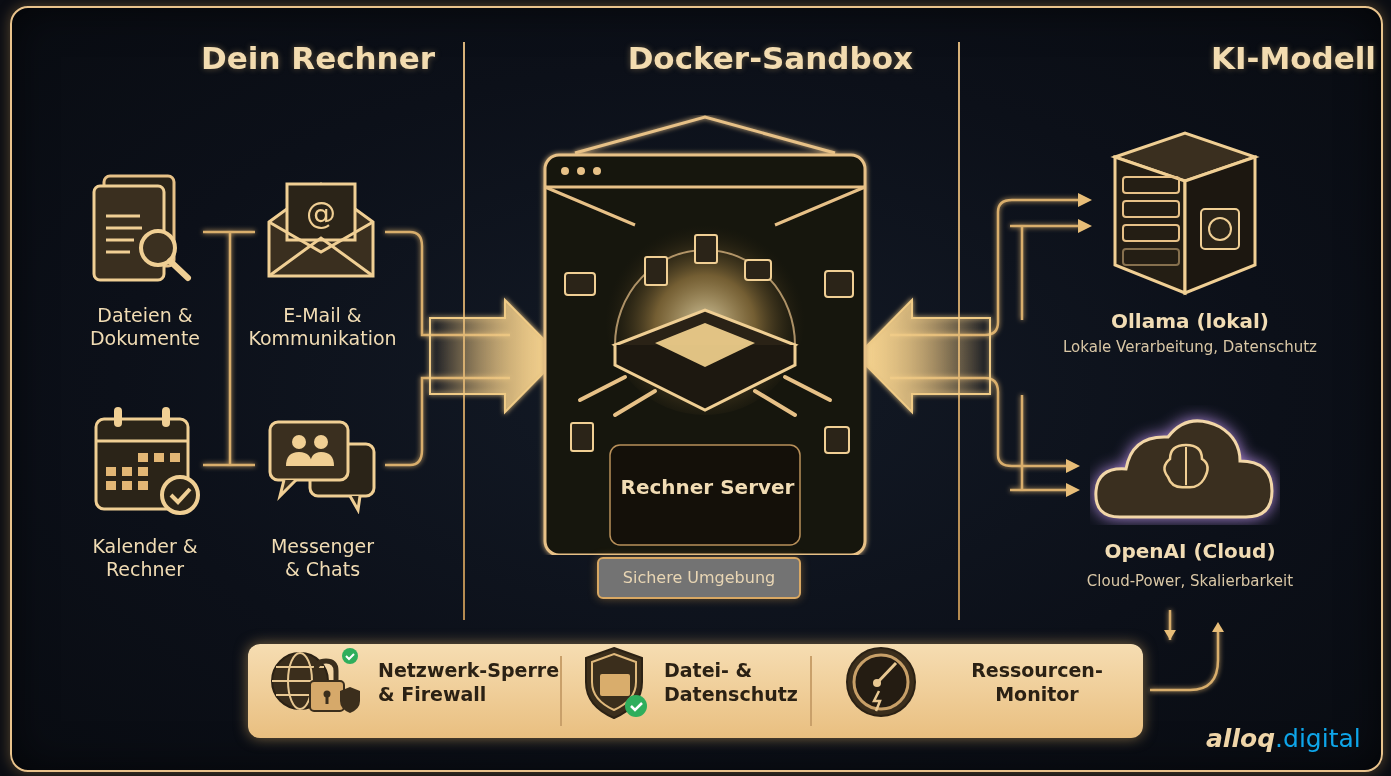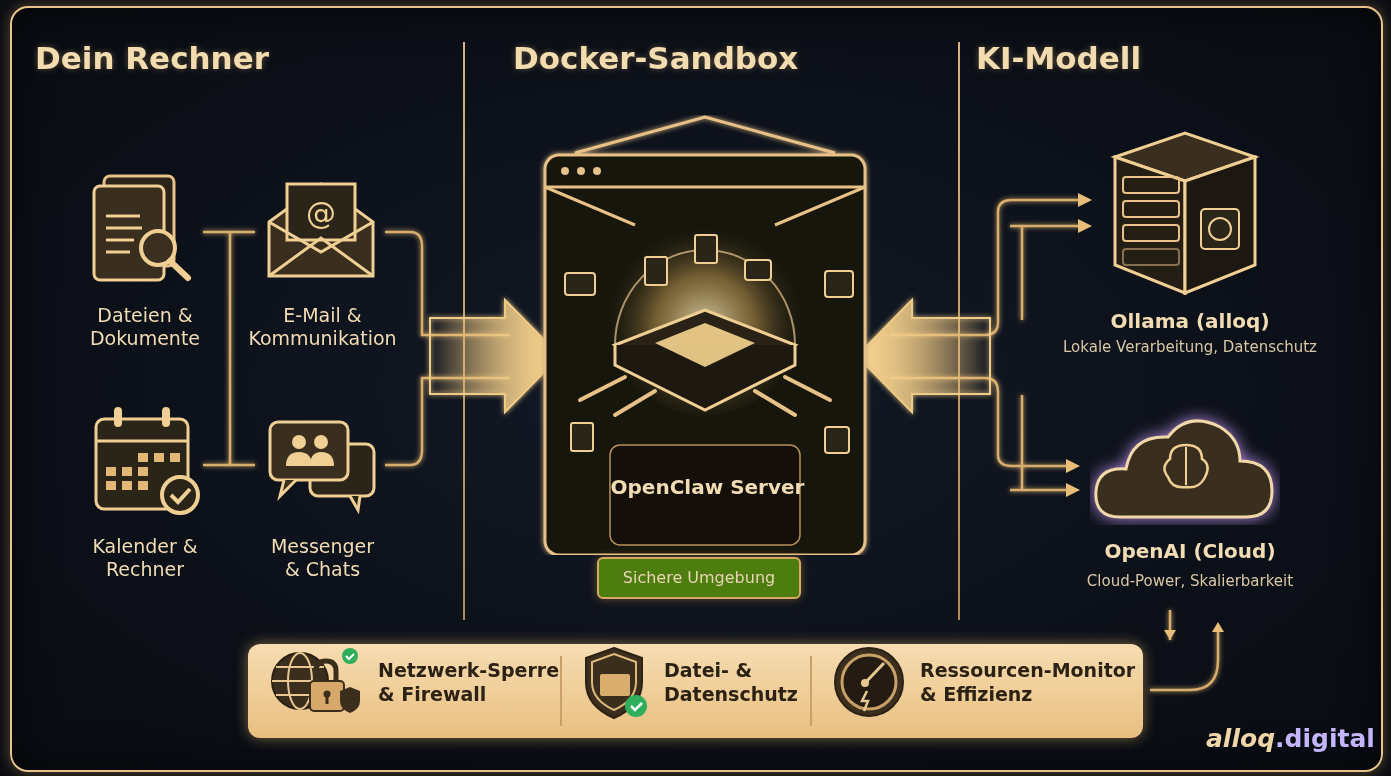--- a/index.html
+++ b/index.html
@@ -1,32 +1,32 @@
 <!DOCTYPE html>
 <html><head>
 <meta charset="utf-8">
 <style>
   html,body{margin:0;padding:0;background:#0b0d13;}
   body{width:1391px;height:776px;position:relative;overflow:hidden;font-family:"DejaVu Sans","Liberation Sans",sans-serif;color:#f1dcb4;}
   .frame{position:absolute;left:10px;top:6px;width:1369px;height:762px;border:2px solid #e9c38c;border-radius:18px;background:radial-gradient(ellipse at 50% 50%,#131a26 0%,#0c1019 60%,#090c12 100%);box-shadow:0 0 14px rgba(233,180,100,.35), inset 0 0 40px rgba(0,0,0,.6);}
-  .sec-title{position:absolute;top:40px;font-size:31px;font-weight:bold;color:#f3dcb0;text-align:left;width:400px;text-shadow:0 0 6px rgba(240,200,130,.35);}
+  .sec-title{position:absolute;top:40px;font-size:31px;font-weight:bold;color:#f3dcb0;text-align:right;width:400px;text-shadow:0 0 6px rgba(240,200,130,.35);}
   .divider{position:absolute;top:42px;width:2px;background:linear-gradient(#d8b27a,#b48a50);}
   .glyph{position:absolute;}
   .lbl{position:absolute;font-size:19px;color:#f1dcb4;text-align:center;line-height:23px;}
   .sublbl{position:absolute;font-size:15px;color:#d9c7a6;text-align:center;}
   .bold{font-weight:bold;}
-  .pill{position:absolute;left:597px;top:557px;width:200px;height:38px;border:2px solid #d9a863;border-radius:6px;background:#4d7c0f;box-shadow:0 0 10px rgba(233,170,80,.4);}
+  .pill{position:absolute;left:597px;top:557px;width:200px;height:38px;border:2px solid #d9a863;border-radius:6px;background:#737373;box-shadow:0 0 10px rgba(233,170,80,.4);}
   .pill span{display:block;text-align:center;line-height:38px;font-size:16px;color:#e9d6b4;}
   .bar{position:absolute;left:248px;top:644px;width:895px;height:94px;border-radius:12px;background:linear-gradient(#f6ddb2,#e9bf80);box-shadow:0 0 14px rgba(240,190,110,.5);}
   .feat{position:absolute;top:0;height:76px;display:flex;align-items:center;}
   .feat .ftxt{font-size:19px;font-weight:bold;color:#2b2114;line-height:24px;margin-left:14px;}
   .sep{position:absolute;top:12px;width:2px;height:70px;background:#c9a06a;}
   .brand{position:absolute;left:1206px;top:724px;font-size:25px;font-weight:bold;}
   .brand .a{color:#efd5a8;font-style:italic;}
-  .brand .b{color:#c4b5fd;font-weight:bold;}
+  .brand .b{color:#0ea5e9;font-weight:normal;}
 </style>
 </head>
 <body>
 
 <div class="frame"></div>
 
 <div class="sec-title" style="left:35px;">Dein Rechner</div>
 <div class="sec-title" style="left:513px;">Docker-Sandbox</div>
 <div class="sec-title" style="left:976px;">KI-Modell</div>
 
@@ -175,40 +175,40 @@
   <path d="M150 228 L200 208 L250 228 L200 252 Z" fill="#f6d590" opacity=".9"></path>
   <g stroke="#e7c187" stroke-width="4" stroke-linecap="round">
     <line x1="120" y1="262" x2="75" y2="285"></line>
       <line x1="150" y1="276" x2="110" y2="300"></line>
       <line x1="250" y1="276" x2="290" y2="300"></line>
       <line x1="280" y1="262" x2="325" y2="285"></line>
   </g>
   <rect x="105" y="330" width="190" height="100" rx="10" fill="#141009" stroke="#b8905a" stroke-width="1.5"></rect>
 </svg>
 <div class="lbl bold" style="left:600px;top:474px;width:215px;font-size:20px;line-height:27px;">
-    <div>OpenClaw Server</div>
+    <div>Rechner Server</div>
   </div>
 <div class="pill">
     <span>Sichere Umgebung</span>
   </div>
 
 <svg class="glyph" style="left:1105px;top:125px" width="160" height="175">
   <path d="M10 32 L80 8 L150 32 L80 56 Z" fill="#3a2f1f" stroke="#f0cf94" stroke-width="3"></path>
   <path d="M10 32 V140 L80 168 V56 Z" fill="#241e14" stroke="#f0cf94" stroke-width="3"></path>
   <path d="M150 32 V140 L80 168 V56 Z" fill="#1c1710" stroke="#f0cf94" stroke-width="3"></path>
   <g fill="none" stroke="#e7c187" stroke-width="2">
       <rect x="18" y="52" width="56" height="16" rx="3"></rect>
       <rect x="18" y="76" width="56" height="16" rx="3"></rect>
       <rect x="18" y="100" width="56" height="16" rx="3"></rect>
       <rect x="18" y="124" width="56" height="16" rx="3" opacity=".5"></rect>
     </g>
   <rect x="96" y="84" width="38" height="40" rx="4" fill="#2b2418" stroke="#f0cf94" stroke-width="2"></rect>
   <circle cx="115" cy="104" r="11" fill="none" stroke="#f0cf94" stroke-width="2"></circle>
 </svg>
-<div class="lbl bold" style="left:1040px;top:310px;width:300px;font-size:20px;">Ollama (alloq)</div>
+<div class="lbl bold" style="left:1040px;top:310px;width:300px;font-size:20px;">Ollama (lokal)</div>
 <div class="sublbl" style="left:1030px;top:338px;width:320px;">Lokale Verarbeitung, Datenschutz</div>
 
 <svg class="glyph" style="left:1090px;top:405px" width="190" height="120">
   <path d="M30 112 Q4 112 6 86 Q8 62 36 64 Q42 30 78 32 Q98 6 130 22 Q150 34 150 56 Q182 56 182 86 Q182 112 156 112 Z" fill="#3a2f1f" stroke="#f2d7a8" stroke-width="3" style="filter:drop-shadow(0 0 8px #b38be0)"></path>
   <path d="M80 54 Q80 40 96 40 Q112 40 112 54 Q122 60 114 74 Q108 84 96 82 Q82 84 78 72 Q70 62 80 54 Z" fill="none" stroke="#f0cf94" stroke-width="2.5"></path>
   <line x1="96" y1="42" x2="96" y2="80" stroke="#f0cf94" stroke-width="2"></line>
 </svg>
 <div class="lbl bold" style="left:1040px;top:540px;width:300px;font-size:20px;">OpenAI (Cloud)</div>
 <div class="sublbl" style="left:1030px;top:572px;width:320px;">Cloud-Power, Skalierbarkeit</div>
 
@@ -243,28 +243,27 @@
       <rect x="16" y="30" width="30" height="22" rx="2" fill="#d9ad6c"></rect>
       <circle cx="52" cy="62" r="11" fill="#2fae5c"></circle>
         <path d="M47 62 l4 4 l7 -7" stroke="#fff" stroke-width="2.5" fill="none"></path>
     </svg>
     <div class="ftxt">
         <div>Datei- &amp;</div>
         <div>Datenschutz</div>
       </div>
   </div>
   <div class="sep" style="left:562px;"></div>
-  <div class="feat" style="left:584px;">
+  <div class="feat" style="left:596px;text-align:center;">
     <svg width="74" height="74">
       <circle cx="37" cy="37" r="34" fill="#3b2e1c" stroke="#2b2114" stroke-width="2"></circle>
       <circle cx="37" cy="37" r="27" fill="#241c12" stroke="#c8a068" stroke-width="3"></circle>
       <line x1="33" y1="38" x2="52" y2="18" stroke="#e8c892" stroke-width="3"></line>
       <circle cx="33" cy="38" r="4" fill="#e8c892"></circle>
       <path d="M35 46 L30 56 L36 56 L32 66" stroke="#e8c892" stroke-width="2.5" fill="none"></path>
     </svg>
     <div class="ftxt">
         <div>Ressourcen-Monitor</div>
-        <div>&amp; Effizienz</div>
       </div>
   </div>
 </div>
 
 <div class="brand"><span class="a">alloq</span><span class="b">.digital</span></div>
 
 </body></html>

